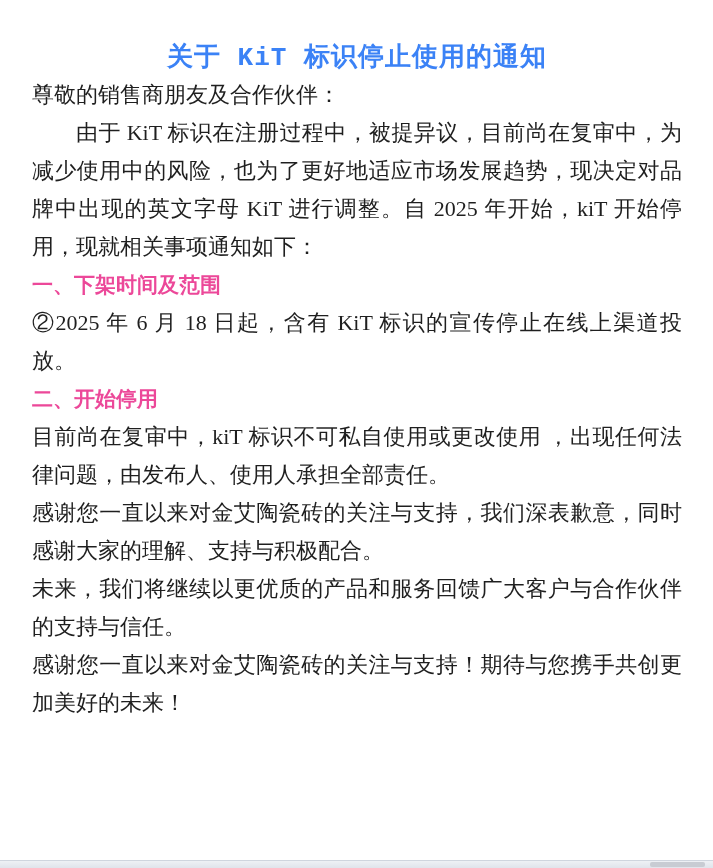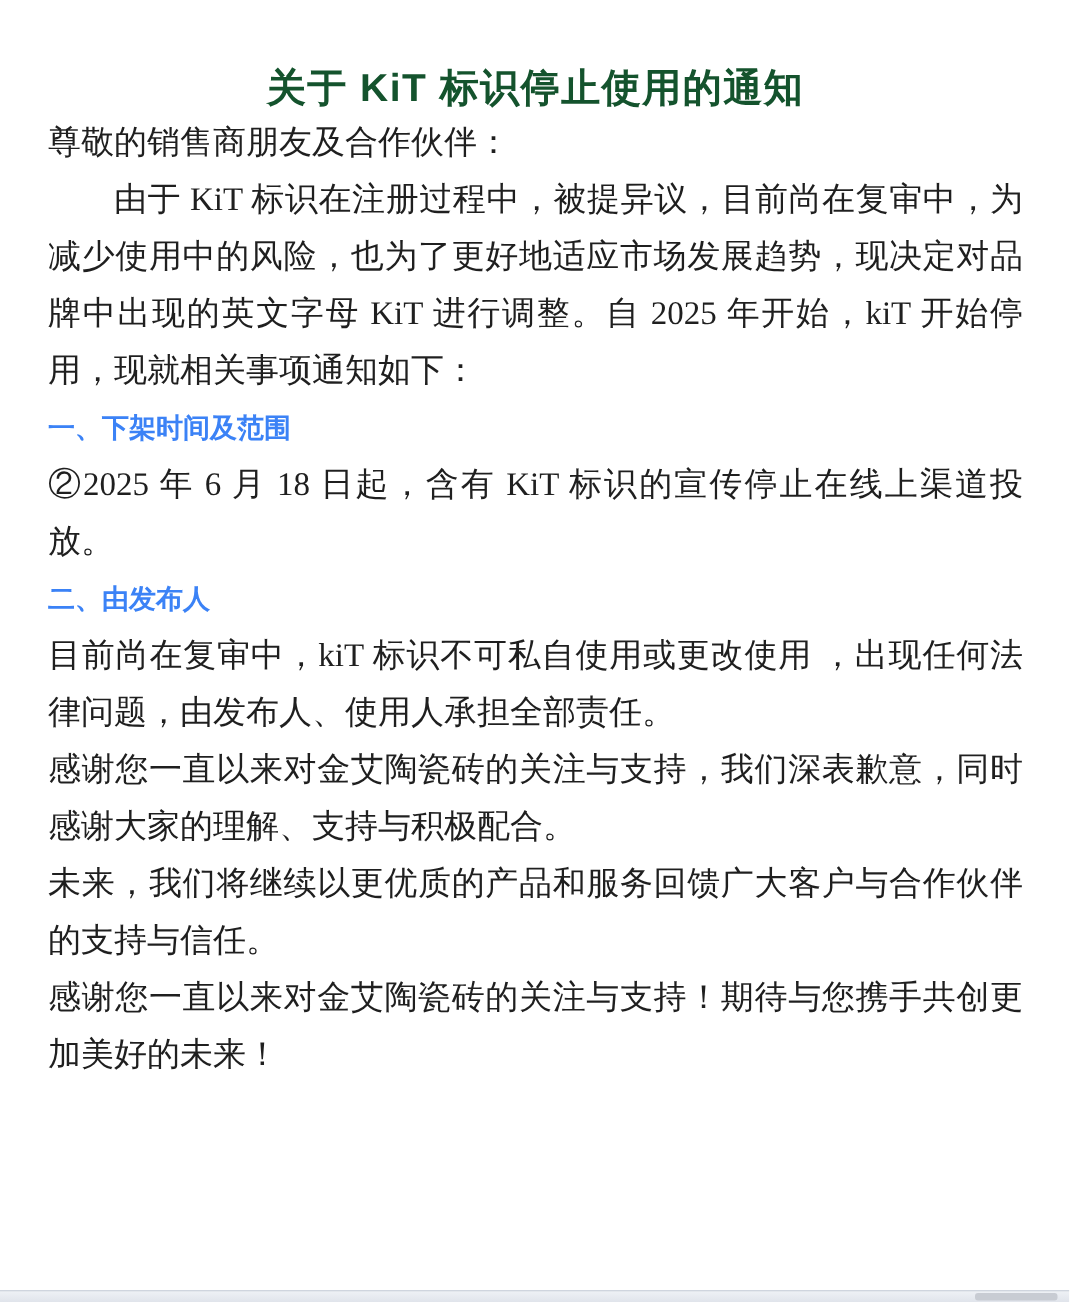--- a/index.html
+++ b/index.html
@@ -13,47 +13,47 @@
     color: #1f1f1f;
   }
   .content {
     position: absolute;
     left: 32px;
     right: 31px;
     top: 0;
   }
   .doc-title {
     margin: 40px 0 0 0;
-    font-family: Liberation Sans, sans-serif;
+    font-family: Liberation Mono, monospace;
     font-weight: bold;
     font-size: 26px;
     line-height: 36px;
     text-align: center;
     letter-spacing: 1px;
-    color: #14532d;
+    color: #3b82f6;
   }
   .salutation {
     margin: 40px 0 0 0;
     font-size: 18px;
     line-height: 38px;
   }
   p.body-para {
     margin: 0;
     font-size: 22px;
     line-height: 38px;
     text-align: justify;
   }
   p.indent { text-indent: 2em; }
   .sec-heading {
     margin: 0;
-    font-family: Liberation Sans, sans-serif;
+    font-family: Liberation Serif, serif;
     font-weight: bold;
-    font-size: 18px;
+    font-size: 21px;
     line-height: 38px;
-    color: #3b82f6;
+    color: #ec4899;
   }
   .closing-block {
     width: 200px;
     margin: 30px 59px 0 auto;
     text-align: center;
     font-size: 18px;
     line-height: 38px;
   }
   .closing-block div { white-space: nowrap; }
   .bottom-bar {
@@ -85,21 +85,21 @@
 
     <p class="salutation body-para">尊敬的销售商朋友及合作伙伴：</p>
 
     <p class="body-para indent">由于 KiT 标识在注册过程中，被提异议，目前尚在复审中，为减少使用中的风险，也为了更好地适应市场发展趋势，现决定对品牌中出现的英文字母 KiT 进行调整。自 2025 年开始，kiT 开始停用，现就相关事项通知如下：</p>
 
     <h2 class="sec-heading">一、下架时间及范围</h2>
 
 
     <p class="body-para">②2025 年 6 月 18 日起，含有 KiT 标识的宣传停止在线上渠道投放。</p>
 
-    <h2 class="sec-heading">二、由发布人</h2>
+    <h2 class="sec-heading">二、开始停用</h2>
 
     <p class="body-para">目前尚在复审中，kiT 标识不可私自使用或更改使用 ，出现任何法律问题，由发布人、使用人承担全部责任。</p>
 
     <p class="body-para">感谢您一直以来对金艾陶瓷砖的关注与支持，我们深表歉意，同时感谢大家的理解、支持与积极配合。</p>
 
     <p class="body-para">未来，我们将继续以更优质的产品和服务回馈广大客户与合作伙伴的支持与信任。</p>
 
     <p class="body-para">感谢您一直以来对金艾陶瓷砖的关注与支持！期待与您携手共创更加美好的未来！</p>
 
 

